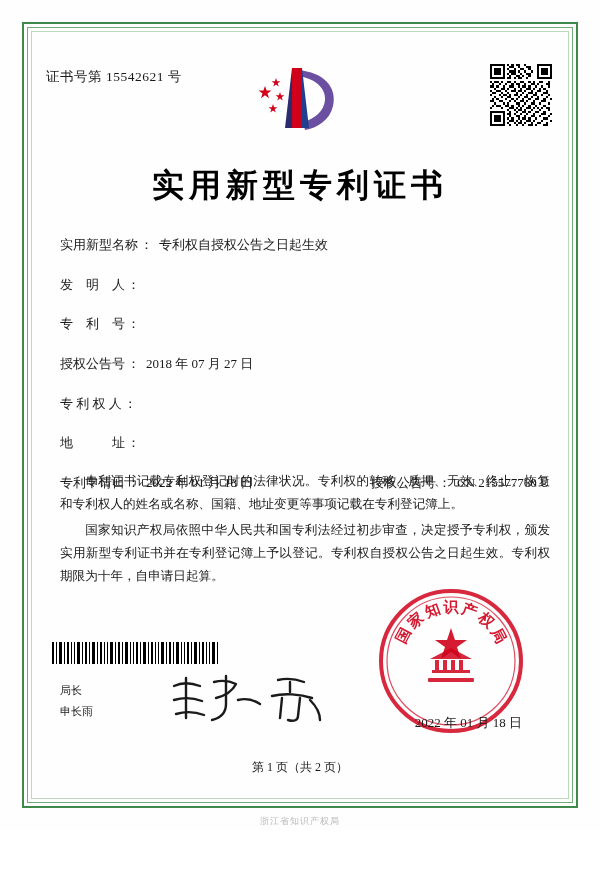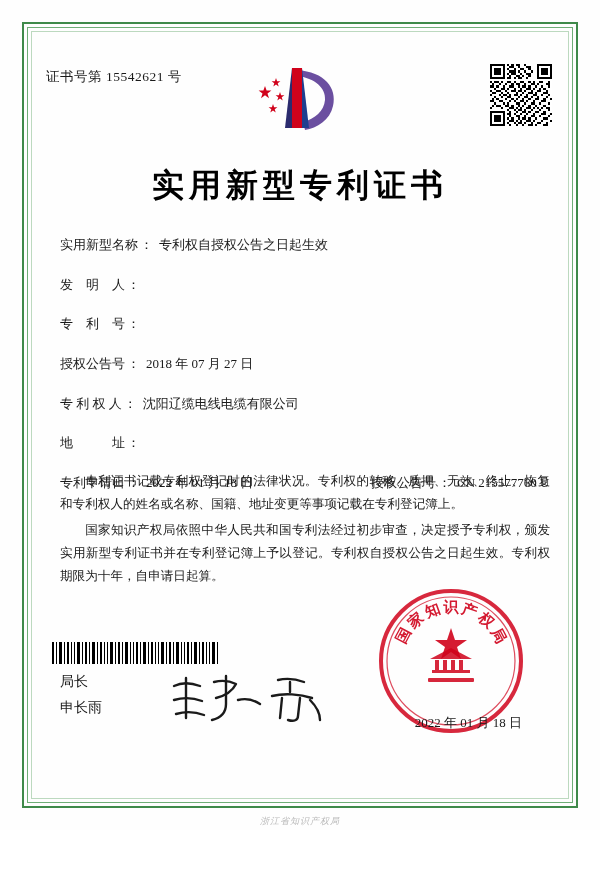--- a/index.html
+++ b/index.html
@@ -168,21 +168,21 @@
     left: 6px;
     bottom: 120px;
     width: 166px;
     height: 22px;
   }
 
   .signature-block {
     position: absolute;
     left: 14px;
     bottom: 62px;
-    font-size: 14px;
+    font-size: 11px;
     line-height: 1.9;
   }
   .sig-script {
     position: absolute;
     left: 120px;
     bottom: 58px;
     width: 180px;
     height: 56px;
   }
 
@@ -215,21 +215,20 @@
 
   .footer-note {
     position: absolute;
     left: 0;
     right: 0;
     bottom: 2px;
     text-align: center;
     font-size: 9px;
     color: #b9b9b9;
     letter-spacing: 1px;
-    font-style: italic;
   }
 </style>
 </head>
 <body>
 
 <div class="page">
 
   <div class="frame-outer"></div>
   <div class="frame-inner"></div>
   <div class="frame-inner2"></div>
@@ -495,21 +494,20 @@
         <span class="field-colon">：</span>
       </div>
       <div class="field-row">
         <span class="field-label">授权公告号</span>
         <span class="field-colon">：</span>
         <span class="field-value">2018 年 07 月 27 日</span>
       </div>
       <div class="field-row">
         <span class="field-label">专 利 权 人</span>
         <span class="field-colon">：</span>
-        <span class="field-value">沈阳辽缆电线电缆有限公司</span>
       </div>
       <div class="field-row">
         <span class="field-label">地　　　址</span>
         <span class="field-colon">：</span>
       </div>
       <div class="field-row split">
         <span class="field-label">专利申请日</span>
         <span class="field-colon">：</span>
         <span class="field-value">2022 年 01 月 18 日</span>
         <span class="field-label2">授权公告号</span>
@@ -625,16 +623,17 @@
           <text x="75" y="26" text-anchor="middle" transform="rotate(0 75 75)">识</text>
           <text x="75" y="26" text-anchor="middle" transform="rotate(20 75 75)">产</text>
           <text x="75" y="26" text-anchor="middle" transform="rotate(41 75 75)">权</text>
           <text x="75" y="26" text-anchor="middle" transform="rotate(62 75 75)">局</text>
         </g>
       </svg>
     </div>
 
     <div class="seal-date">2022 年 01 月 18 日</div>
 
+    <div class="page-no">第 1 页（共 2 页）</div>
   </div>
 
   <div class="footer-note">浙江省知识产权局</div>
 </div>
 
 </body></html>

